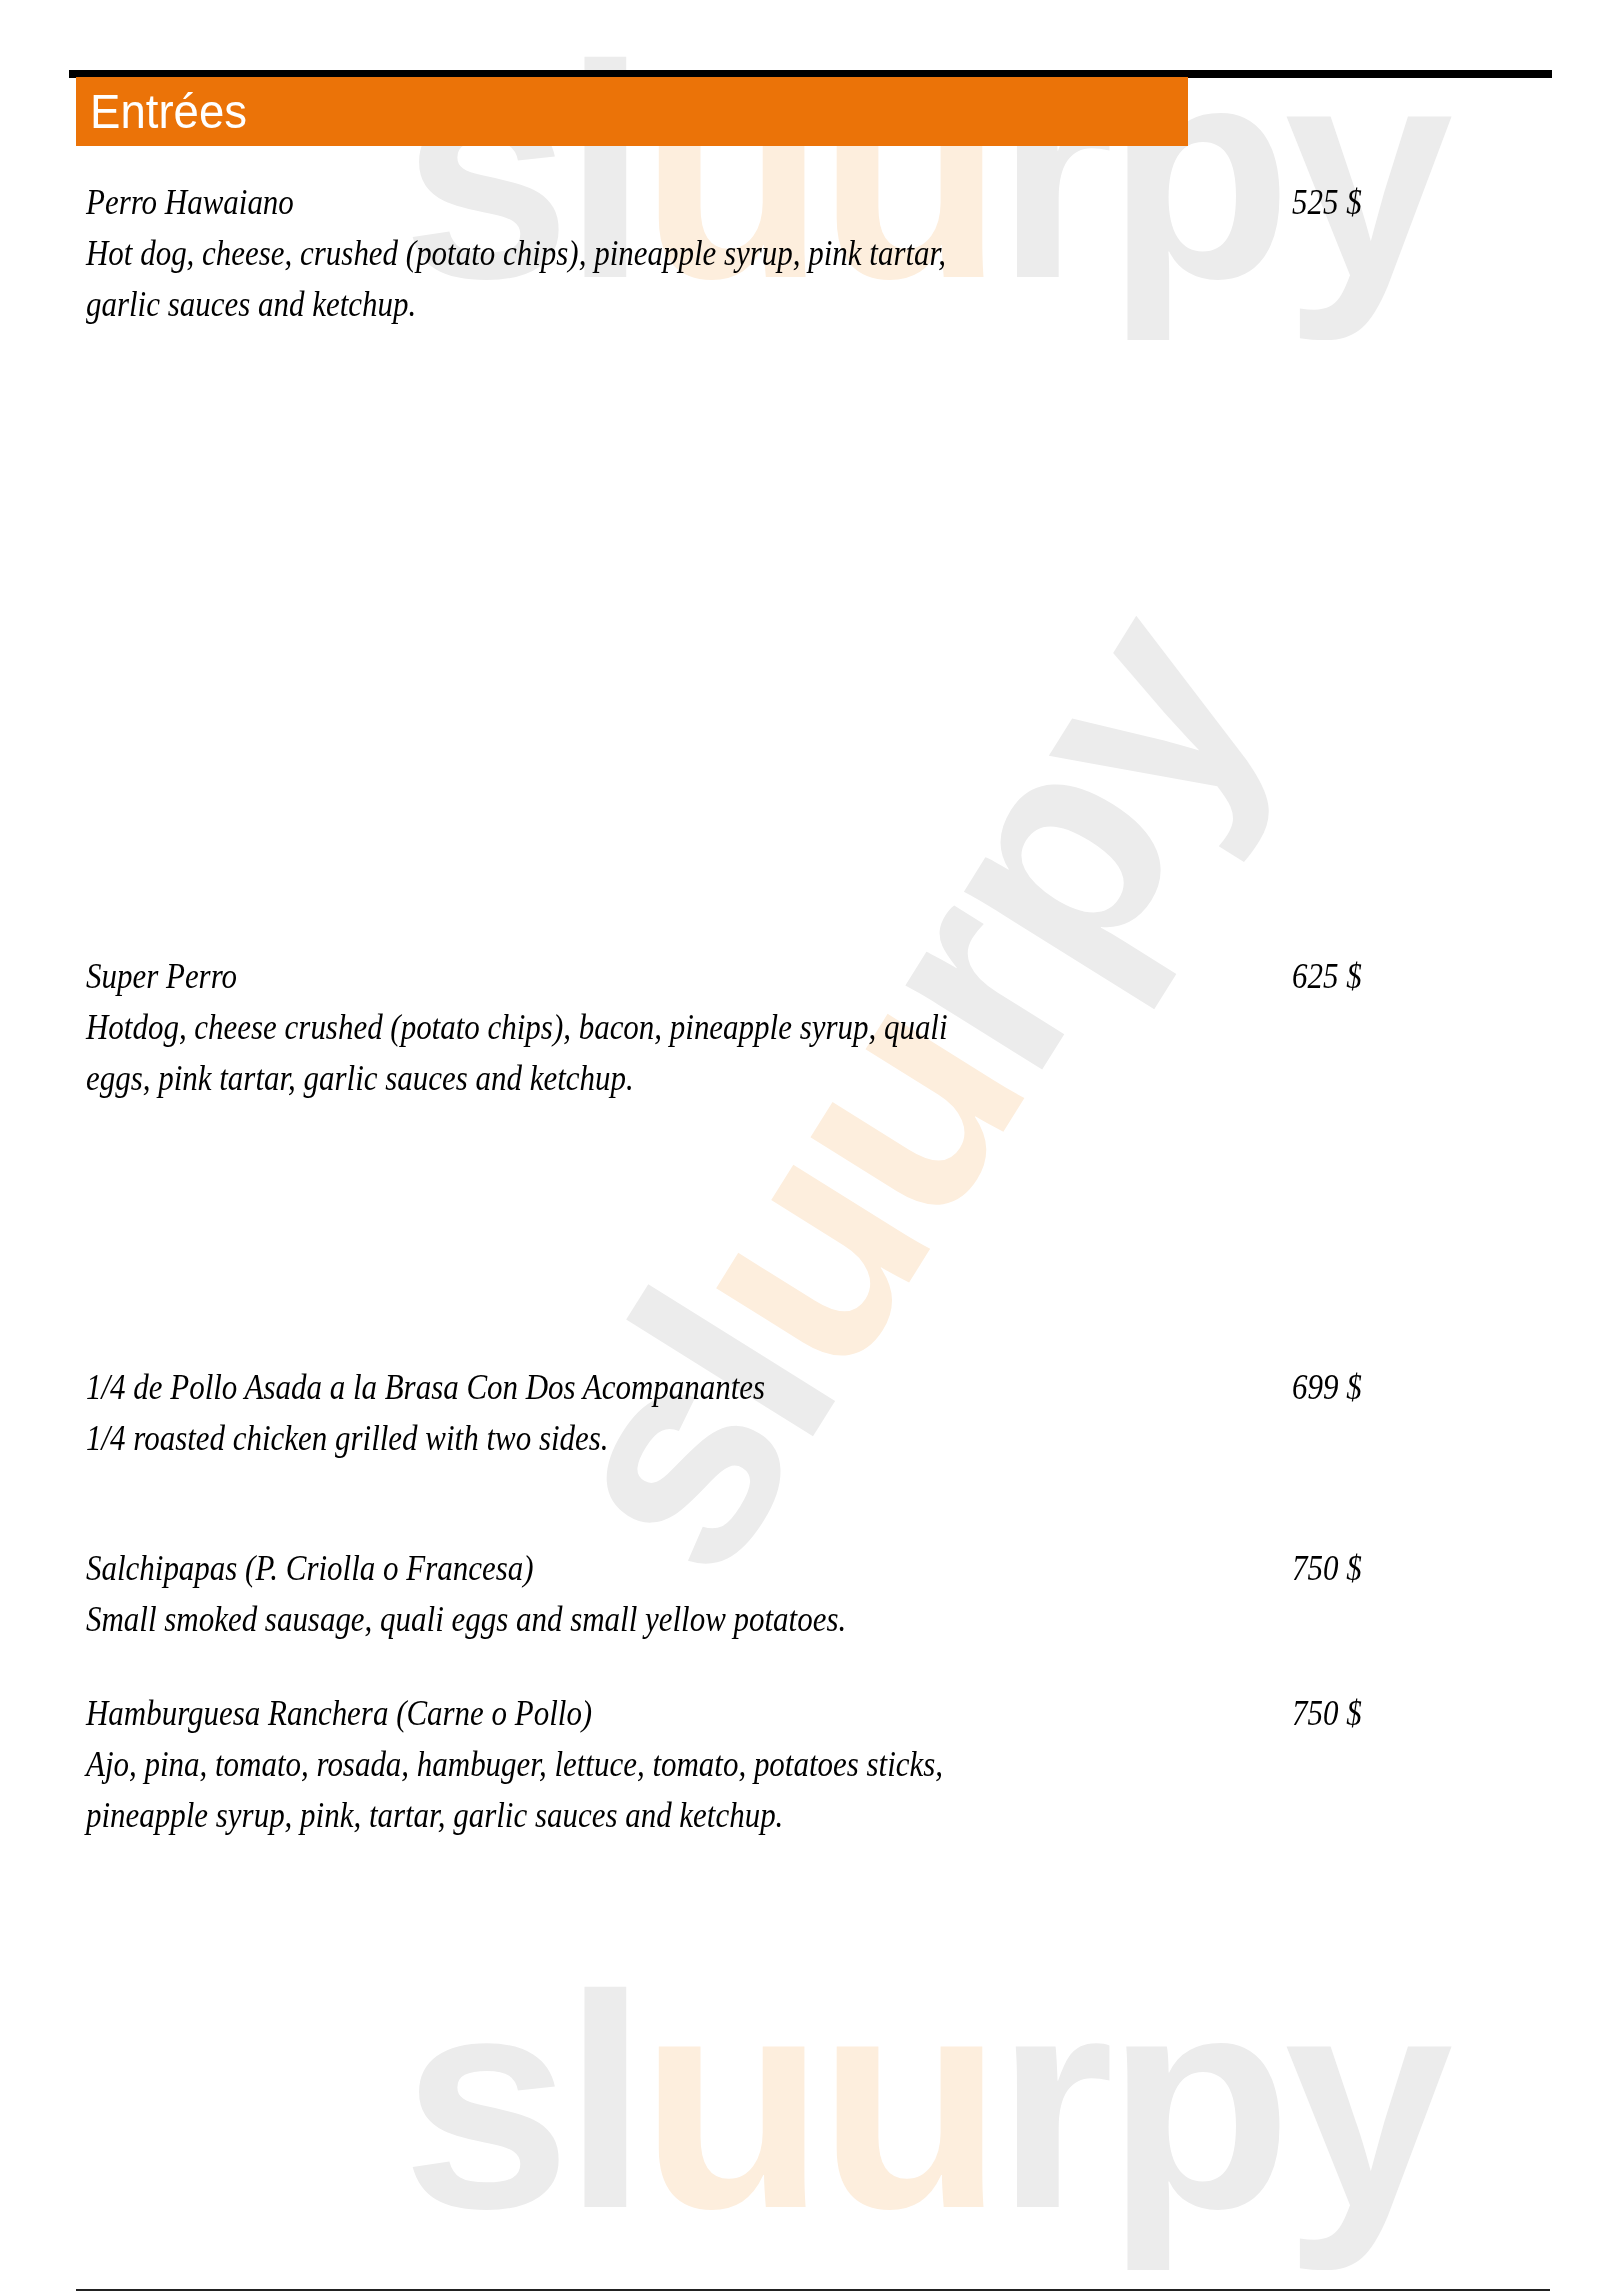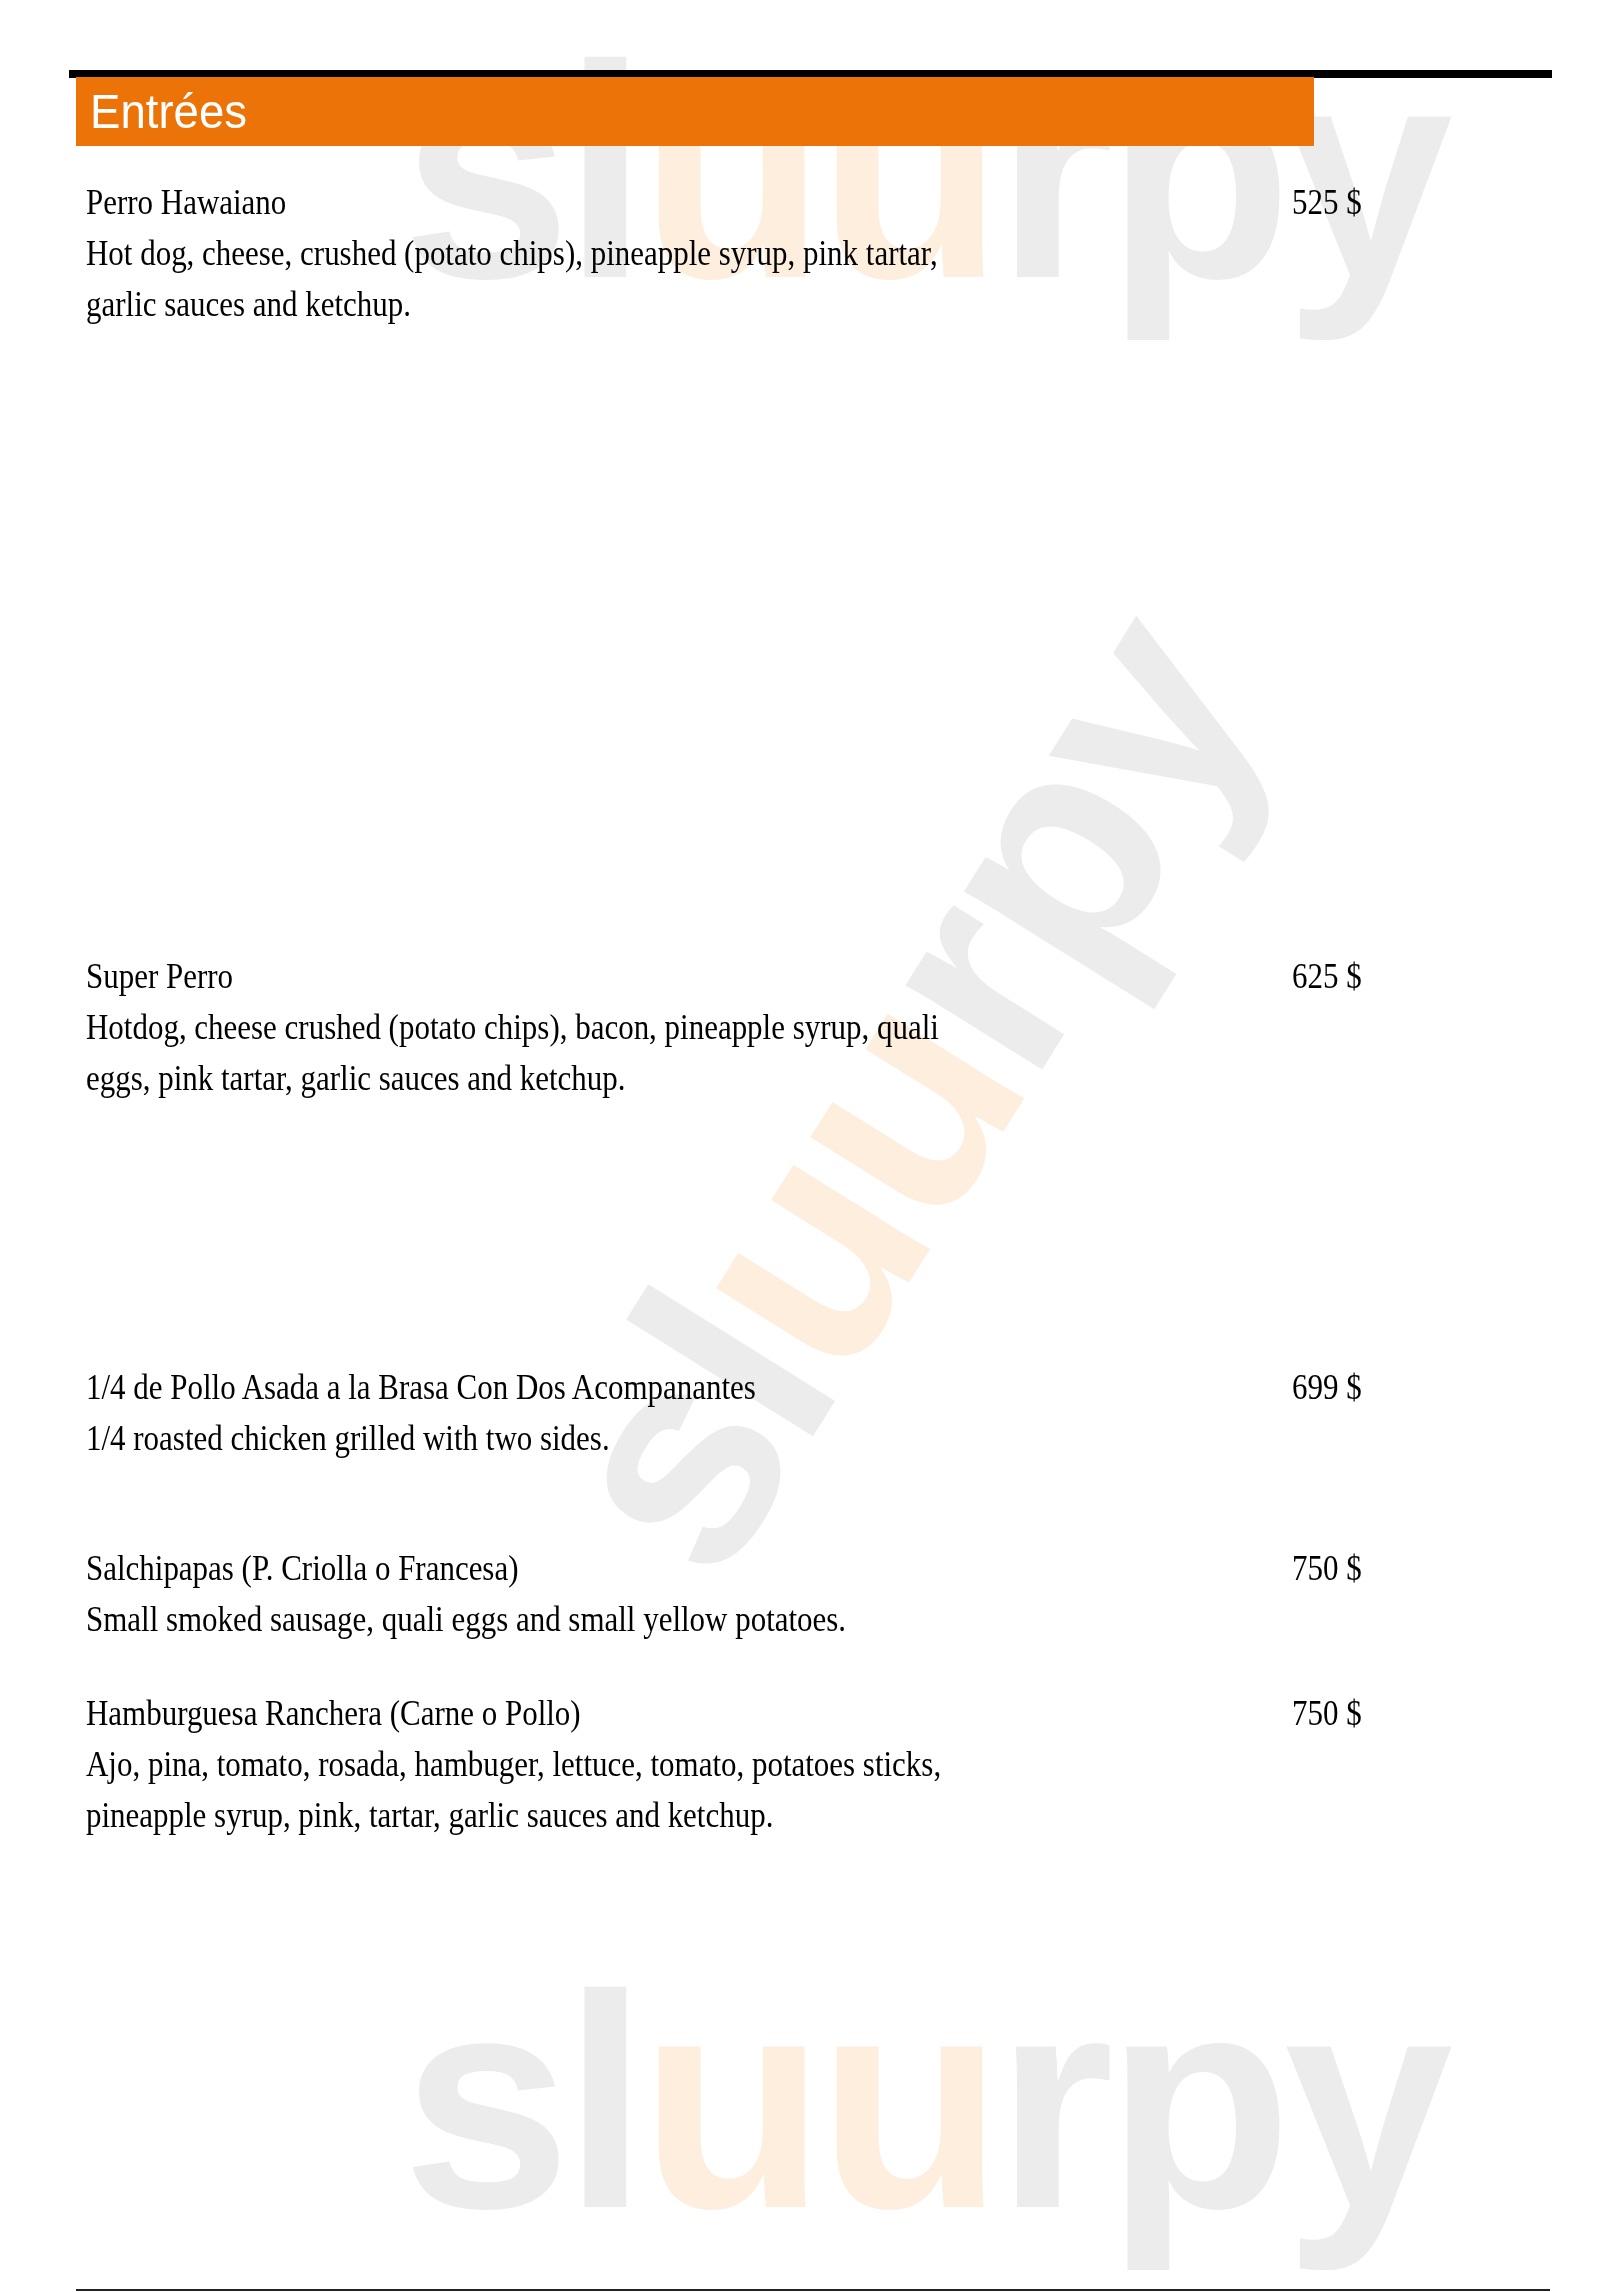--- a/index.html
+++ b/index.html
@@ -4,40 +4,40 @@
 <style>
   html, body { margin: 0; padding: 0; }
   body {
     width: 1621px; height: 2293px; position: relative; overflow: hidden;
     background: #ffffff;
     font-family: "Liberation Serif", "DejaVu Serif", serif;
     color: #000;
   }
   .top-rule { position: absolute; left: 69px; top: 70px; width: 1483px; height: 7.8px; background: #000; }
   .section-bar {
-    position: absolute; left: 76px; top: 77px; width: 1238px; height: 69px;
+    position: absolute; left: 76px; top: 77px; width: 1112px; height: 69px;
     background: #eb7308;
   }
   .section-title {
     position: absolute; left: 13.7px; top: 5.9px;
     font-family: "Liberation Sans", "DejaVu Sans", sans-serif;
     font-size: 49px; line-height: 57px; color: #fff; letter-spacing: 0px;
     transform: scaleX(0.93); transform-origin: left center;
   }
   .bottom-rule { position: absolute; left: 76px; top: 2289px; width: 1474px; height: 2px; background: #222; }
 
   .wm { position: absolute; font-family: "Liberation Sans", "DejaVu Sans", sans-serif; font-weight: bold;
         font-size: 304px; line-height: 1; letter-spacing: -7.8px; white-space: nowrap; z-index: 0; }
   .wm .g { color: #ececec; }
   .wm .o { color: #fdeedd; }
   .wm1 { left: 402px; top: 19.6px; }
   .wm2 { left: 382px; top: 941px; transform: rotate(-58deg); transform-origin: center; }
   .wm3 { left: 402px; top: 1950px; }
 
-  .items { position: absolute; left: 0; top: 0; width: 100%; height: 100%; z-index: 1; }
+  .items { position: absolute; left: 0; top: 0; width: 100%; height: 100%; z-index: 1; font-style: italic; }
   .item { position: absolute; left: 86px; width: 1372px; }
   .item-name, .item-desc-line {
     font-size: 36px; line-height: 51px; white-space: nowrap;
     transform: scaleX(0.86); transform-origin: left center;
   }
   .item-price {
     position: absolute; left: 1206px; top: 0; font-size: 36px; line-height: 51px;
     white-space: nowrap; transform: scaleX(0.86); transform-origin: left center;
   }
 </style>

